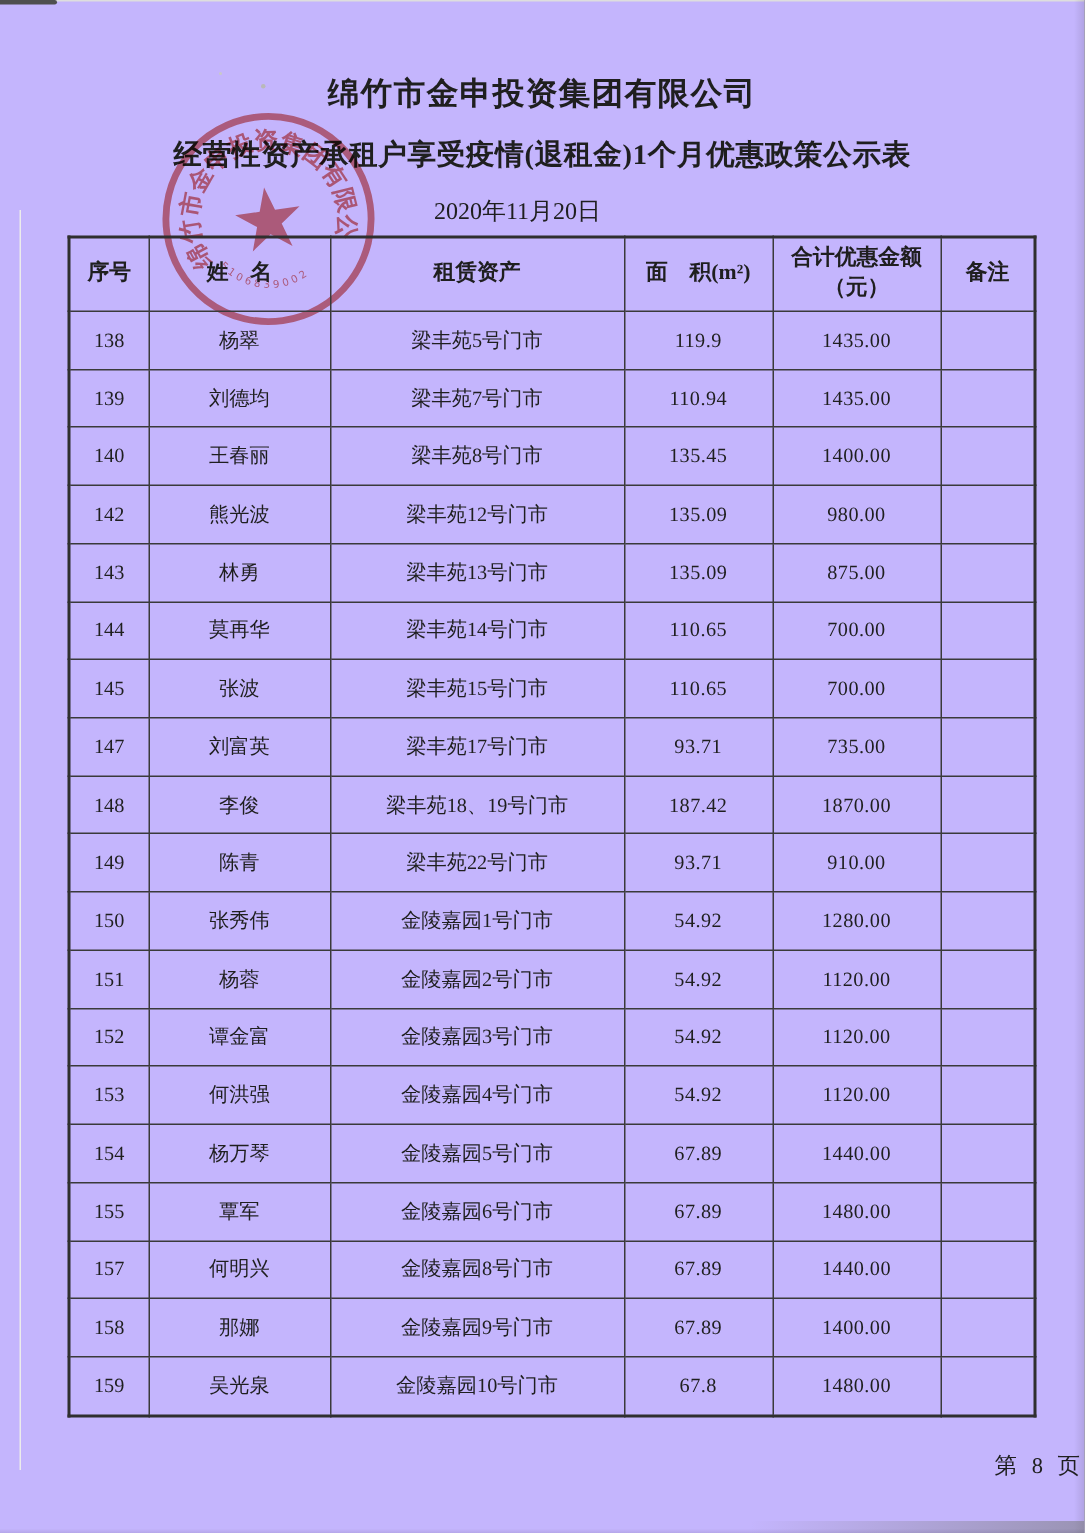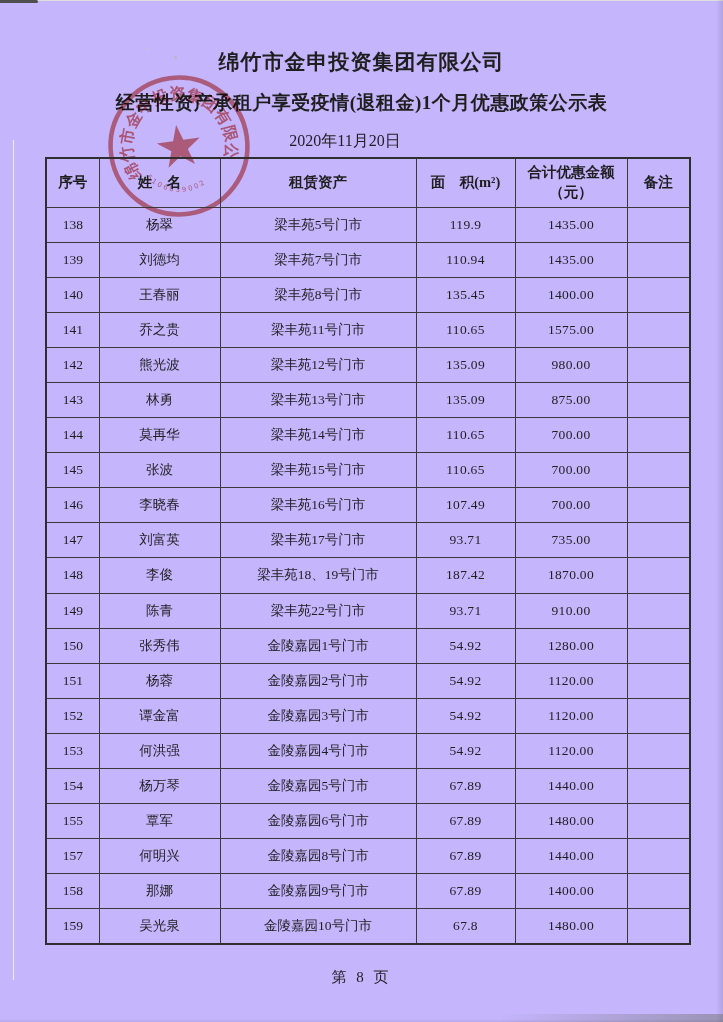--- a/index.html
+++ b/index.html
@@ -59,21 +59,21 @@
   table.main thead th{
     height:48px;font-size:14.5px;font-weight:700;
     white-space:pre-line;line-height:1.35;
   }
   table.main td{height:33.6px;}
   td.c-no{font-size:14px;}
   td.c-area,td.c-amt{font-size:14px;letter-spacing:0.3px;}
 
   .footer{
     position:absolute;left:0;top:968px;width:723px;
-    text-align:center;font-size:15px;letter-spacing:3px;
+    text-align:right;font-size:15px;letter-spacing:3px;
   }
 </style>
 </head>
 <body>
 
 <div class="page">
 
   <div class="art-topline"></div>
   <div class="art-topleft-dash"></div>
   <div class="art-right-band"></div>
@@ -141,28 +141,20 @@
         </tr>
         <tr>
           <td class="cell-no c-no">140</td>
           <td class="cell-name">王春丽</td>
           <td class="cell-asset">梁丰苑8号门市</td>
           <td class="cell-area c-area">135.45</td>
           <td class="cell-amount c-amt">1400.00</td>
           <td class="cell-remark"></td>
         </tr>
         <tr>
-          <td class="cell-no c-no">141</td>
-          <td class="cell-name">乔之贵</td>
-          <td class="cell-asset">梁丰苑11号门市</td>
-          <td class="cell-area c-area">110.65</td>
-          <td class="cell-amount c-amt">1575.00</td>
-          <td class="cell-remark"></td>
-        </tr>
-        <tr>
           <td class="cell-no c-no">142</td>
           <td class="cell-name">熊光波</td>
           <td class="cell-asset">梁丰苑12号门市</td>
           <td class="cell-area c-area">135.09</td>
           <td class="cell-amount c-amt">980.00</td>
           <td class="cell-remark"></td>
         </tr>
         <tr>
           <td class="cell-no c-no">143</td>
           <td class="cell-name">林勇</td>
@@ -181,28 +173,20 @@
         </tr>
         <tr>
           <td class="cell-no c-no">145</td>
           <td class="cell-name">张波</td>
           <td class="cell-asset">梁丰苑15号门市</td>
           <td class="cell-area c-area">110.65</td>
           <td class="cell-amount c-amt">700.00</td>
           <td class="cell-remark"></td>
         </tr>
         <tr>
-          <td class="cell-no c-no">146</td>
-          <td class="cell-name">李晓春</td>
-          <td class="cell-asset">梁丰苑16号门市</td>
-          <td class="cell-area c-area">107.49</td>
-          <td class="cell-amount c-amt">700.00</td>
-          <td class="cell-remark"></td>
-        </tr>
-        <tr>
           <td class="cell-no c-no">147</td>
           <td class="cell-name">刘富英</td>
           <td class="cell-asset">梁丰苑17号门市</td>
           <td class="cell-area c-area">93.71</td>
           <td class="cell-amount c-amt">735.00</td>
           <td class="cell-remark"></td>
         </tr>
         <tr>
           <td class="cell-no c-no">148</td>
           <td class="cell-name">李俊</td>

